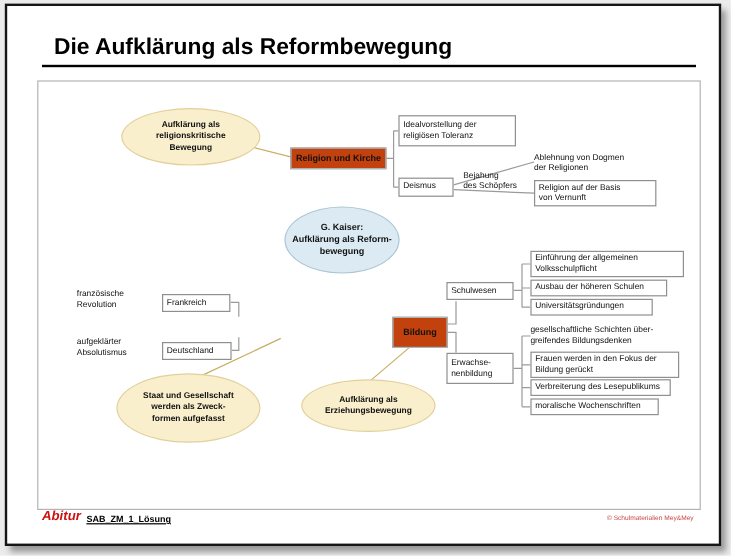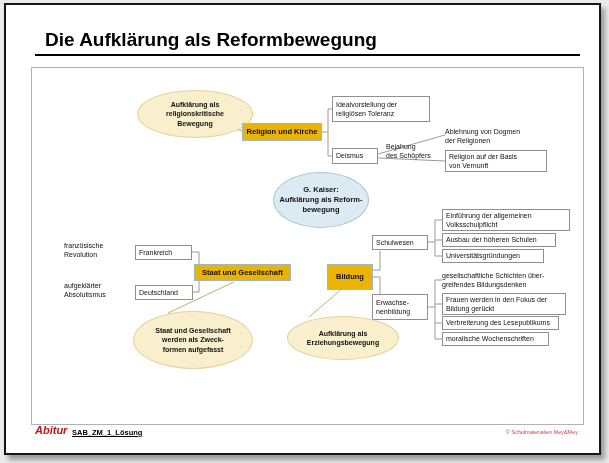--- a/index.html
+++ b/index.html
@@ -4,22 +4,22 @@
 <style>
   html,body{margin:0;padding:0;}
   body{width:609px;height:463px;background:#ebebeb;font-family:"Liberation Sans",sans-serif;position:relative;overflow:hidden;}
   .card{position:absolute;left:4px;top:3px;width:597px;height:452px;background:#fff;border:2px solid #161616;box-shadow:4px 5px 5px rgba(0,0,0,.35);box-sizing:border-box;}
   .title{position:absolute;left:29px;top:24px;font-size:19px;font-weight:bold;color:#000;margin-left:10px;}
   .rule{position:absolute;left:29px;top:49px;width:545px;height:0;border-top:2px solid #000;}
   .frame{position:absolute;left:25px;top:62px;width:551px;height:356px;border:1px solid #b3b3b3;}
   svg.connectors{position:absolute;left:0;top:0;width:597px;height:452px;pointer-events:none;}
   .node{position:absolute;box-sizing:border-box;font-size:7px;line-height:1.32;color:#111;white-space:pre-line;display:flex;align-items:center;}
   .box{background:#fff;border:1px solid #8f8f8f;padding:1px 3px;text-align:left;}
-  .topic{background:#eab308;border:1px solid #9db7c4;font-weight:bold;justify-content:center;text-align:center;font-size:7.5px;white-space:nowrap;}
-  .ellipse{border-radius:50%;justify-content:center;text-align:center;font-weight:bold;font-size:7px;padding:2px;margin-left:36px;}
+  .topic{background:#c2410c;border:1px solid #9db7c4;font-weight:bold;justify-content:center;text-align:center;font-size:7.5px;white-space:nowrap;}
+  .ellipse{border-radius:50%;justify-content:center;text-align:center;font-weight:bold;font-size:7px;padding:2px;}
   .cream{background:#f9efcd;border:1px solid #e2d09b;}
   .blue{background:#dcebf3;border:1px solid #abc6d4;font-size:7.5px;}
   .note{background:transparent;border:none;}
   .footer-logo{position:absolute;left:29px;top:419px;font-size:11px;font-weight:bold;font-style:italic;color:#cc1111;}
   .footer-code{position:absolute;left:66px;top:423px;font-size:7.5px;font-weight:bold;color:#000;text-decoration:underline;}
   .footer-copy{position:absolute;left:460px;top:424px;width:112px;text-align:right;font-size:5.5px;color:#cc4444;}
 </style>
 </head>
 <body>
 
@@ -71,21 +71,20 @@
 des Schöpfers</div>
   <div class="node note" style="left:439px;top:121px;width:110px;height:20px;">Ablehnung von Dogmen
 der Religionen</div>
   <div class="node box" style="left:439px;top:145px;width:102px;height:22px;">Religion auf der Basis
 von Vernunft</div>
 
   <div class="node ellipse blue" style="left:231px;top:167px;width:96px;height:56px;">G. Kaiser:
 Aufklärung als Reform-
 bewegung</div>
 
-  <div class="node topic" style="left:188px;top:259px;width:97px;height:17px;">Staat und Gesellschaft</div>
   <div class="node box" style="left:129px;top:240px;width:57px;height:15px;">Frankreich</div>
   <div class="node note" style="left:58px;top:235px;width:64px;height:20px;">französische
 Revolution</div>
   <div class="node box" style="left:129px;top:280px;width:58px;height:15px;">Deutschland</div>
   <div class="node note" style="left:58px;top:275px;width:66px;height:20px;">aufgeklärter
 Absolutismus</div>
   <div class="node ellipse cream" style="left:91px;top:306px;width:120px;height:58px;">Staat und Gesellschaft
 werden als Zweck-
 formen aufgefasst</div>
 

